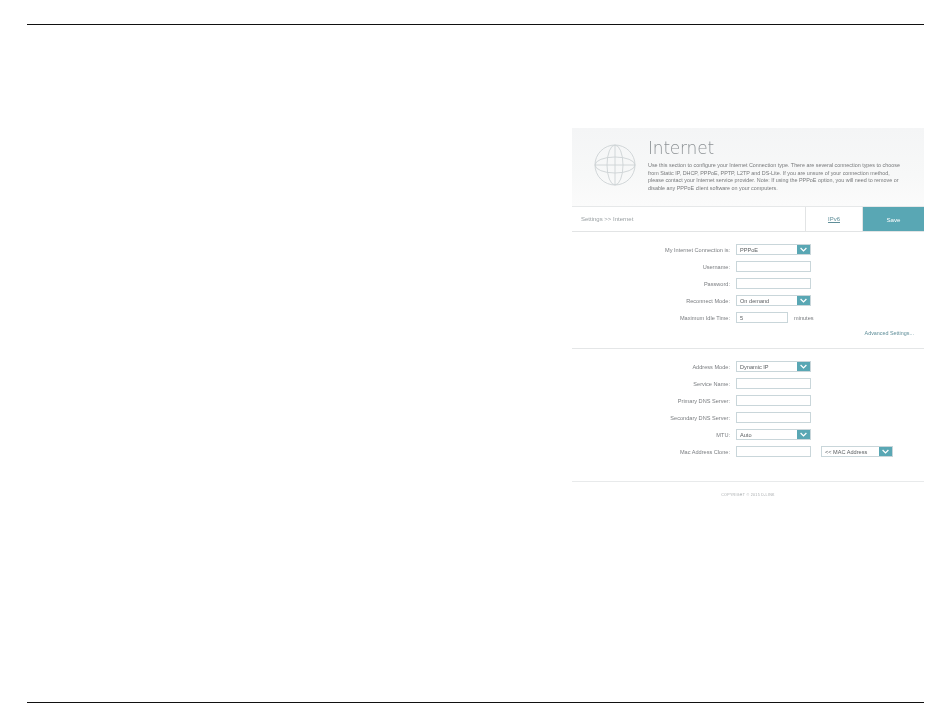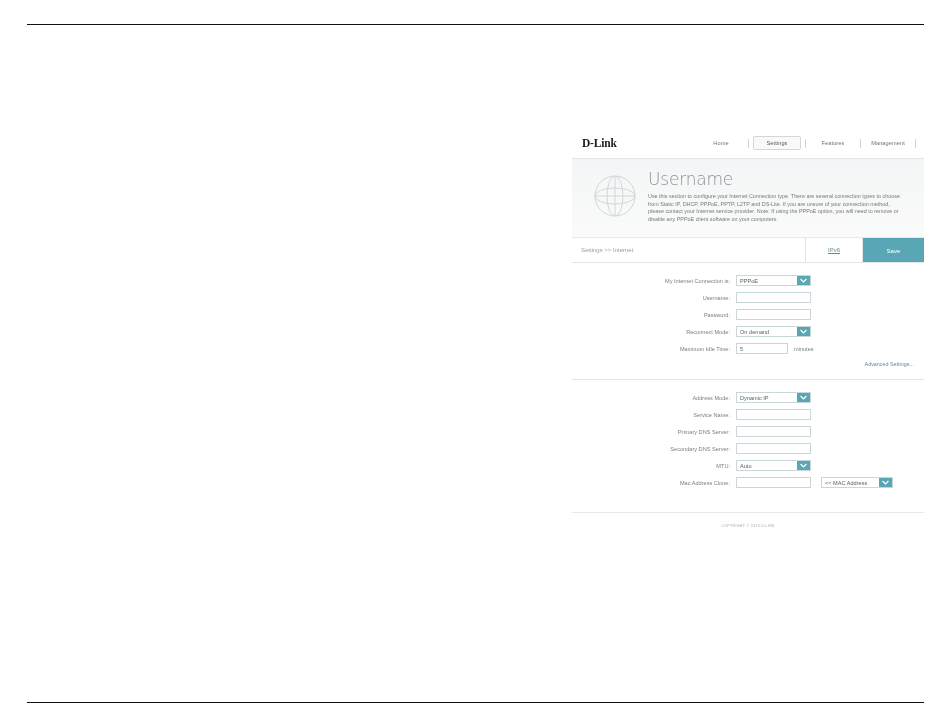--- a/index.html
+++ b/index.html
@@ -250,48 +250,35 @@
   }
 </style>
 </head>
 <body>
 
 <div class="page-rule top"></div>
 <div class="page-rule bottom"></div>
 
 <div class="panel">
 
-  <div class="panel-header">
-    <div class="brand">D-Link</div>
-    <div class="nav">
-      <div class="nav-item">Home</div>
-      <div class="nav-sep"></div>
-      <div class="nav-item active">Settings</div>
-      <div class="nav-sep"></div>
-      <div class="nav-item">Features</div>
-      <div class="nav-sep"></div>
-      <div class="nav-item">Management</div>
-      <div class="nav-sep"></div>
-    </div>
-  </div>
 
   <div class="hero">
     <div class="hero-icon">
       <svg width="50" height="50" viewBox="0 0 50 50" aria-hidden="true">
         <g fill="none" stroke="#cdd2d5" stroke-width="0.9">
           <circle cx="25" cy="25" r="20"></circle>
           <ellipse cx="25" cy="25" rx="8" ry="20"></ellipse>
           <ellipse cx="25" cy="25" rx="20" ry="8"></ellipse>
           <line x1="5" y1="25" x2="45" y2="25"></line>
           <line x1="25" y1="5" x2="25" y2="45"></line>
         </g>
       </svg>
     </div>
     <div class="hero-body">
-      <div class="hero-title">Username</div>
+      <div class="hero-title">Internet</div>
       <p class="hero-desc">Use this section to configure your Internet Connection type. There are several connection types to choose from Static IP, DHCP, PPPoE, PPTP, L2TP and DS-Lite. If you are unsure of your connection method, please contact your Internet service provider. Note: If using the PPPoE option, you will need to remove or disable any PPPoE client software on your computers.</p>
     </div>
   </div>
 
   <div class="crumb-bar">
     <div class="crumb">Settings &gt;&gt; Internet</div>
     <div class="ipv6-btn">IPv6</div>
     <div class="save-btn">Save</div>
   </div>
 

